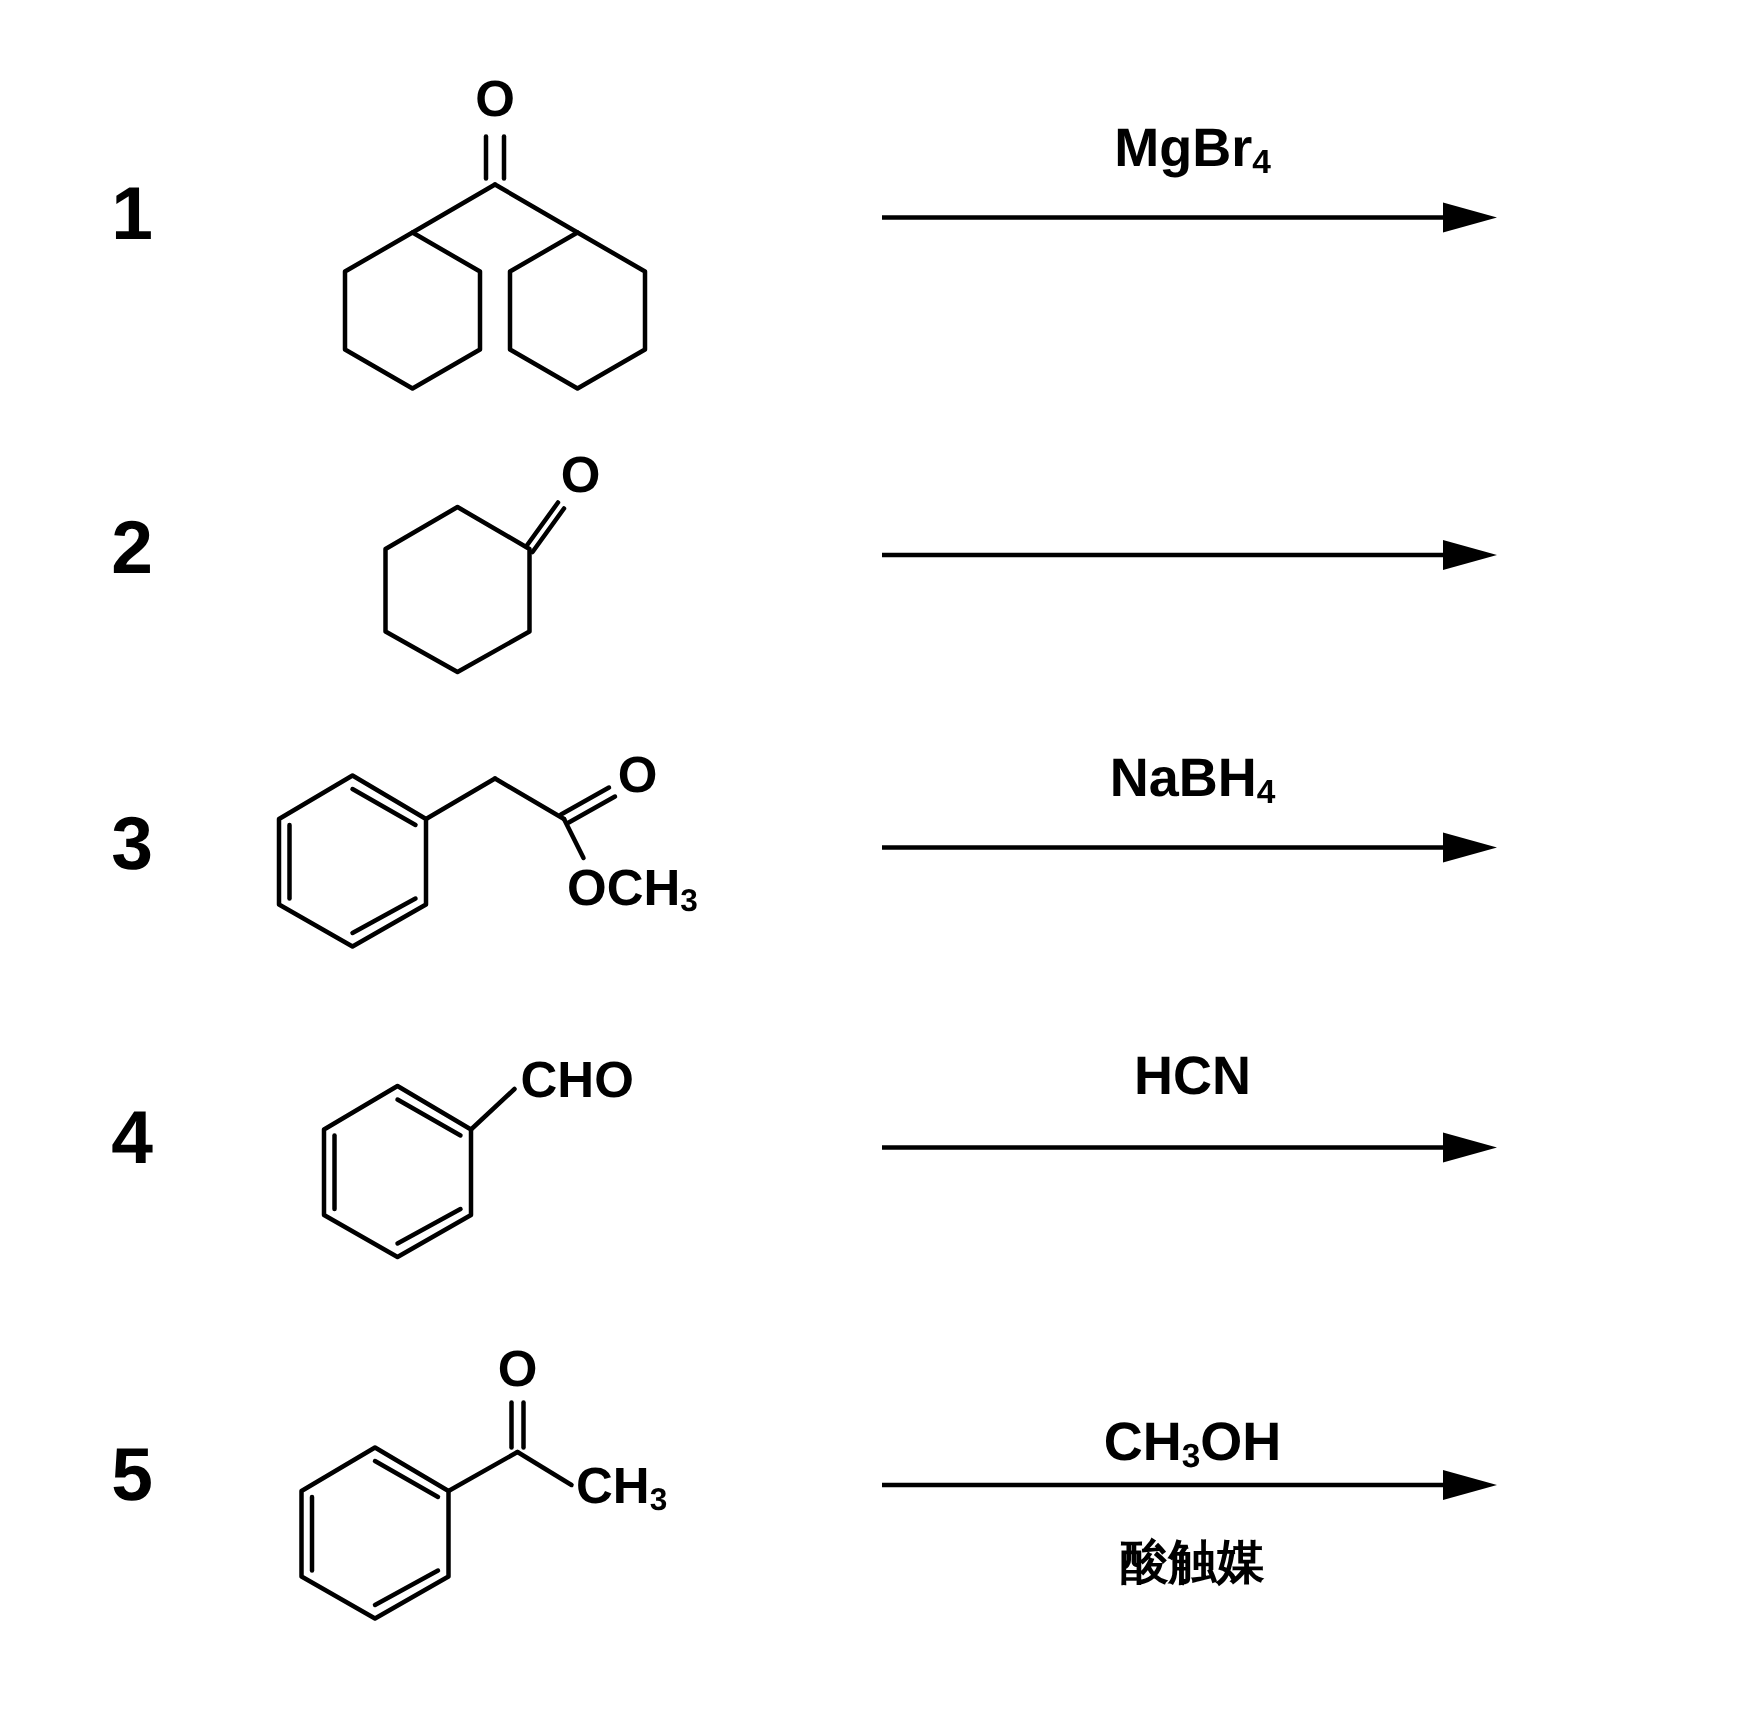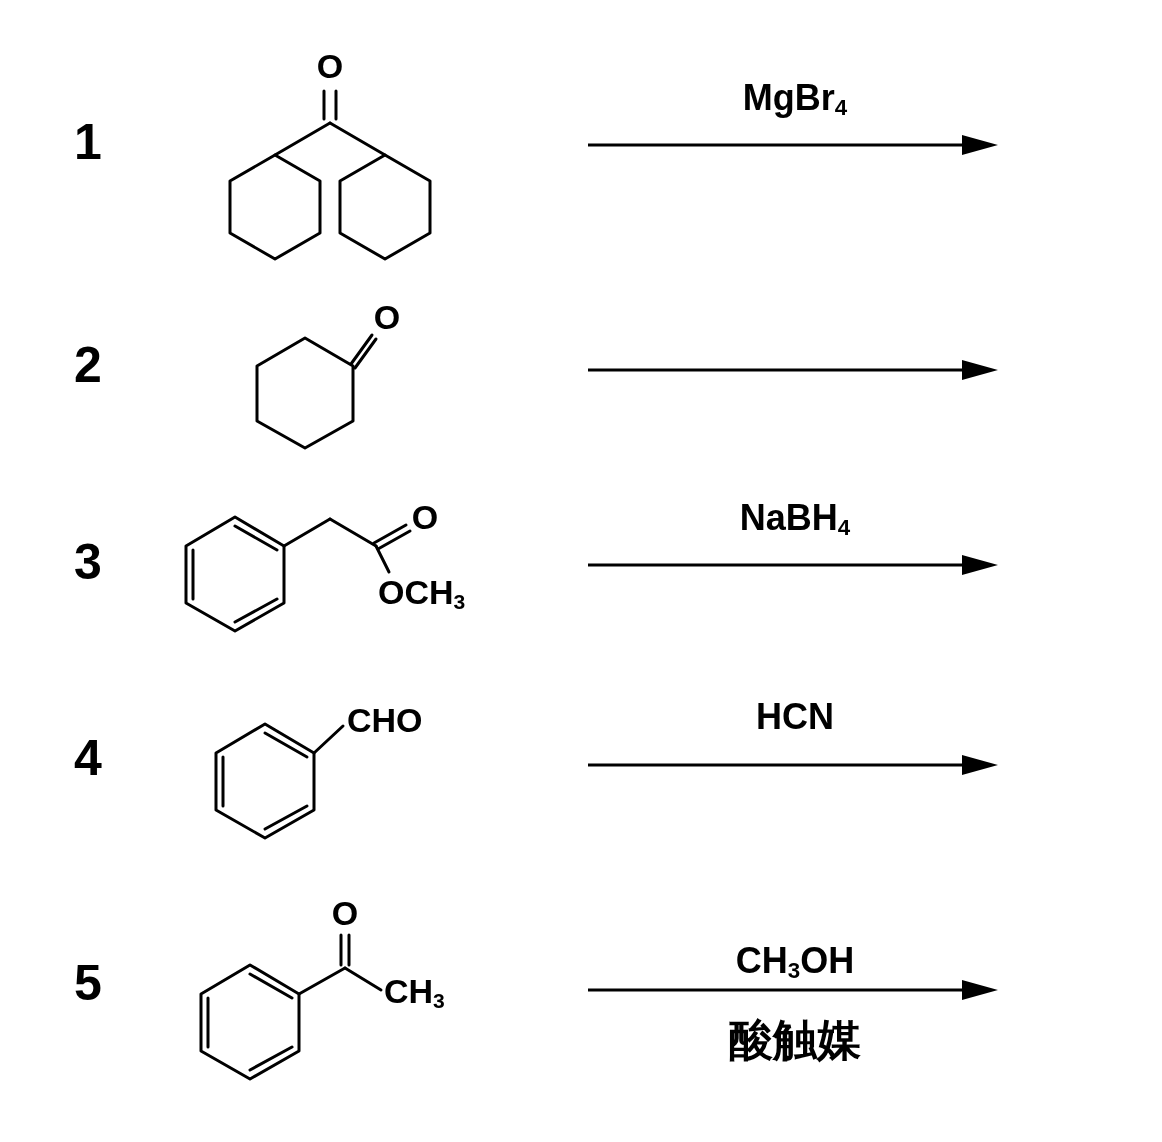--- a/index.html
+++ b/index.html
@@ -23,25 +23,24 @@
     line-height:1;
     white-space:nowrap;
   }
   .reagent {
     font-size:36px;
     font-weight:600;
     line-height:1;
     white-space:nowrap;
   }
   .condition {
-    font-size:44px;
+    font-size:32px;
     font-weight:700;
     line-height:1;
     white-space:nowrap;
-    font-family:Liberation Serif, serif;
   }
   .atom {
     font-size:34px;
     font-weight:600;
     line-height:1.1;
     white-space:nowrap;
   }
   .reagent sub, .atom sub {
     font-size:0.62em;
     vertical-align:-0.22em;

